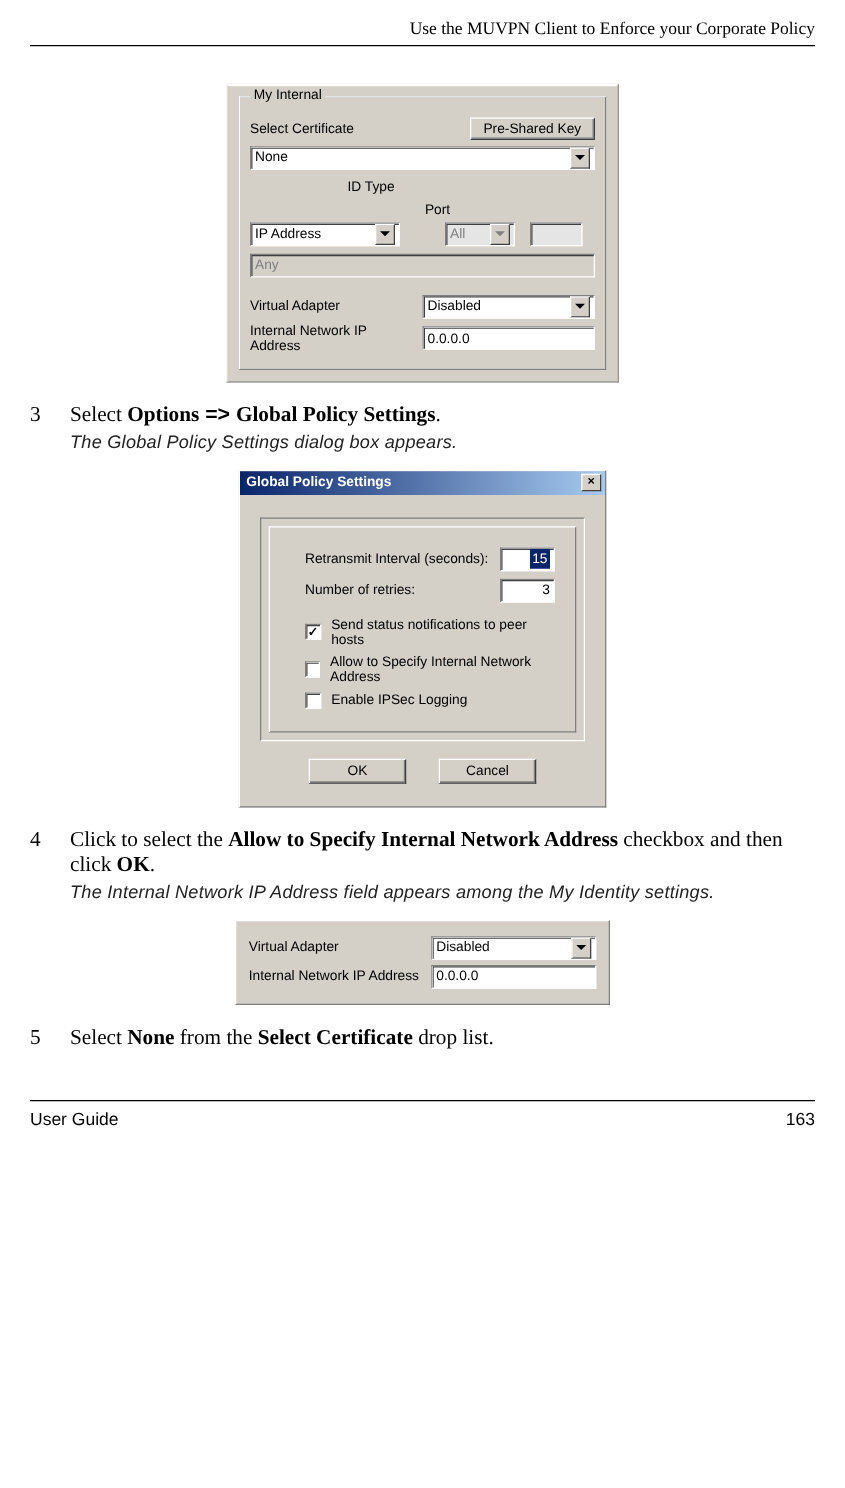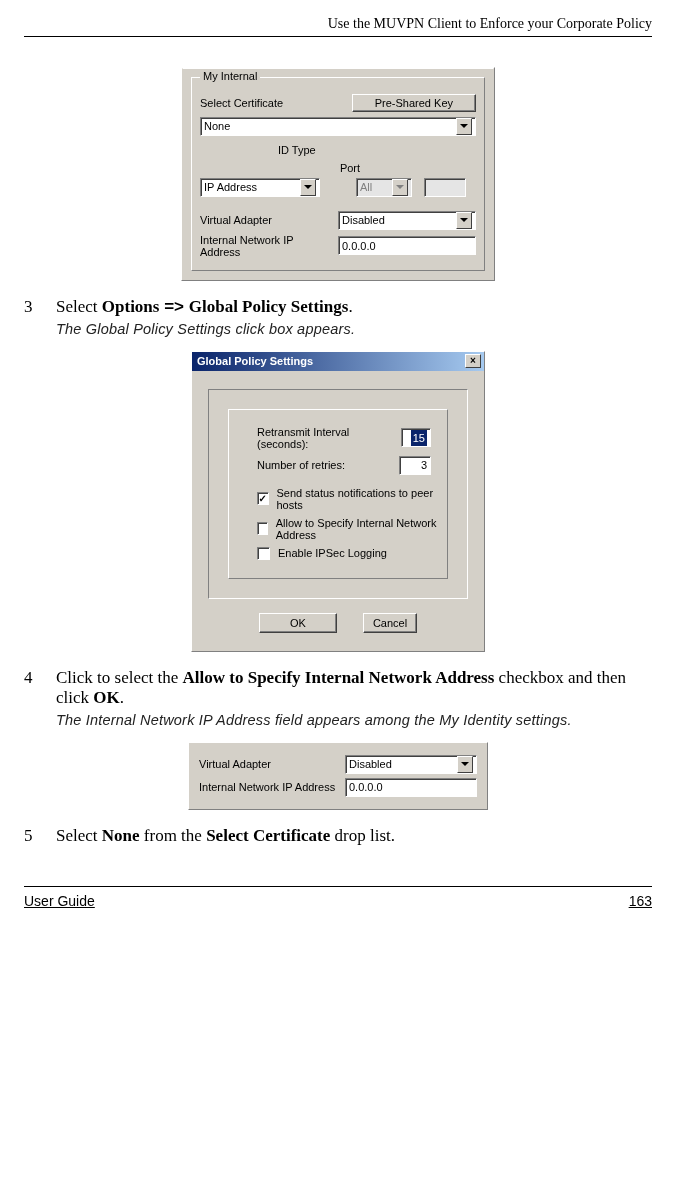--- a/index.html
+++ b/index.html
@@ -20,21 +20,20 @@
     text-align: right;
     margin-bottom: 4px;
   }
   .hdr-rule { border-top: 1px solid #000; margin-bottom: 30px; }
   .ftr-rule { border-top: 1px solid #000; margin-top: 40px; margin-bottom: 6px; }
   .ftr {
     font-family: Arial, Helvetica, sans-serif;
     font-size: 14px;
     display: flex;
     justify-content: space-between;
-    text-decoration: underline;
   }
   .step {
     display: flex;
     margin: 16px 0 4px 0;
     font-size: 17px;
   }
   .step-num { width: 32px; flex-shrink:0; }
   .step-body { flex: 1; }
   .step .bold { font-weight: bold; }
   .arrow { font-family: Arial, sans-serif; font-weight: bold; }
@@ -105,21 +104,21 @@
     border-top:4px solid #000;
   }
   .drop-btn.disabled::after{ border-top-color:#808080; }
 
   .raised-btn {
     display:inline-flex; align-items:center; justify-content:center;
     background:#d4d0c8;
     border:1px solid #fff;
     border-right-color:#404040; border-bottom-color:#404040;
     box-shadow: inset -1px -1px 0 #808080;
-    height:20px; padding:0 22px;
+    height:20px; padding:0 10px;
     font-family: Tahoma, Arial, sans-serif; font-size:11px;
   }
 
   .row { display:flex; align-items:center; gap:6px; margin:4px 0; }
   .lbl { font-family: Tahoma, Arial, sans-serif; font-size:11px; }
 
   .titlebar {
     height:19px;
     background: linear-gradient(90deg,#0a246a,#a6caf0);
     color:#fff;
@@ -132,21 +131,21 @@
     border:1px solid #fff;
     border-right-color:#404040; border-bottom-color:#404040;
     color:#000; font-weight:bold;
     display:flex; align-items:center; justify-content:center;
     font-size:10px; line-height:10px;
   }
 
   .chkrow { display:flex; align-items:center; gap:8px; margin:6px 0 6px 18px; font-family: Tahoma, Arial, sans-serif; font-size:11px; }
   .chkbox { width:13px; height:13px; background:#fff; border:1px solid #808080; border-right-color:#fff; border-bottom-color:#fff; box-shadow: inset 1px 1px 0 #404040; display:flex; align-items:center; justify-content:center; font-size:10px; font-weight:bold; }
 
-  .right-align-input { text-align:right; width:32px; justify-content:flex-end; }
+  .right-align-input { text-align:right; width:44px; justify-content:flex-end; }
   .num-sel { background:#0a246a; color:#fff; padding:0 2px; }
 </style>
 </head>
 <body>
 
 <div class="page">
   <div class="hdr-title">Use the MUVPN Client to Enforce your Corporate Policy</div>
   <div class="hdr-rule"></div>
 
   <div class="fig-wrap">
@@ -174,20 +173,25 @@
                 <span class="drop-btn"></span>
               </div>
               <div style="width:24px;"></div>
               <div class="sunken disabled" style="width:56px;">
                 <span>All</span>
                 <span class="drop-btn disabled"></span>
               </div>
               <div class="sunken disabled" style="width:42px; margin-left:6px;"></div>
             </div>
 
+            <div class="row" style="margin-top:6px;">
+              <div class="sunken disabled" style="width:100%; background:#d4d0c8;">
+                <span>Any</span>
+              </div>
+            </div>
 
             <div class="row" style="margin-top:14px;">
               <span class="lbl" style="width:132px;">Virtual Adapter</span>
               <div class="sunken" style="flex:1;">
                 <span>Disabled</span>
                 <span class="drop-btn"></span>
               </div>
             </div>
             <div class="row">
               <span class="lbl" style="width:132px;">Internal Network IP Address</span>
@@ -200,30 +204,30 @@
       </div>
     </div>
   </div>
 
   <div class="step">
     <div class="step-num">3</div>
     <div class="step-body">
       <span>Select </span><span class="bold">Options</span><span class="arrow"> =&gt; </span><span class="bold">Global Policy Settings</span><span>.</span>
     </div>
   </div>
-  <div class="result">The Global Policy Settings click box appears.</div>
+  <div class="result">The Global Policy Settings dialog box appears.</div>
 
   <div class="fig-wrap">
     <div class="panel" style="width:294px; padding:0;">
       <div class="titlebar">
         <span>Global Policy Settings</span>
         <span class="close-x">×</span>
       </div>
       <div style="padding:18px 16px 14px 16px;">
-        <div style="border:1px solid #808080; border-right-color:#fff; border-bottom-color:#fff; padding:19px;">
+        <div style="border:1px solid #808080; border-right-color:#fff; border-bottom-color:#fff; padding:6px;">
           <div style="border:1px solid #fff; border-right-color:#808080; border-bottom-color:#808080; padding:14px 10px 12px 10px;">
             <div class="row" style="justify-content:space-between; margin:2px 6px 6px 18px;">
               <span class="lbl">Retransmit Interval (seconds):</span>
               <div class="sunken right-align-input">
                   <span class="num-sel">15</span>
                 </div>
             </div>
             <div class="row" style="justify-content:space-between; margin:2px 6px 12px 18px;">
               <span class="lbl">Number of retries:</span>
               <div class="sunken right-align-input">
@@ -239,21 +243,21 @@
               <span>Allow to Specify Internal Network Address</span>
             </div>
             <div class="chkrow">
               <span class="chkbox"></span>
               <span>Enable IPSec Logging</span>
             </div>
           </div>
         </div>
         <div class="row" style="justify-content:center; gap:26px; margin-top:14px;">
           <span class="raised-btn" style="width:78px;">OK</span>
-          <span class="raised-btn" style="width:54px;">Cancel</span>
+          <span class="raised-btn" style="width:78px;">Cancel</span>
         </div>
       </div>
     </div>
   </div>
 
   <div class="step">
     <div class="step-num">4</div>
     <div class="step-body">
       <span>Click to select the </span><span class="bold">Allow to Specify Internal Network Address</span><span> checkbox and then click </span><span class="bold">OK</span><span>.</span>
     </div>

